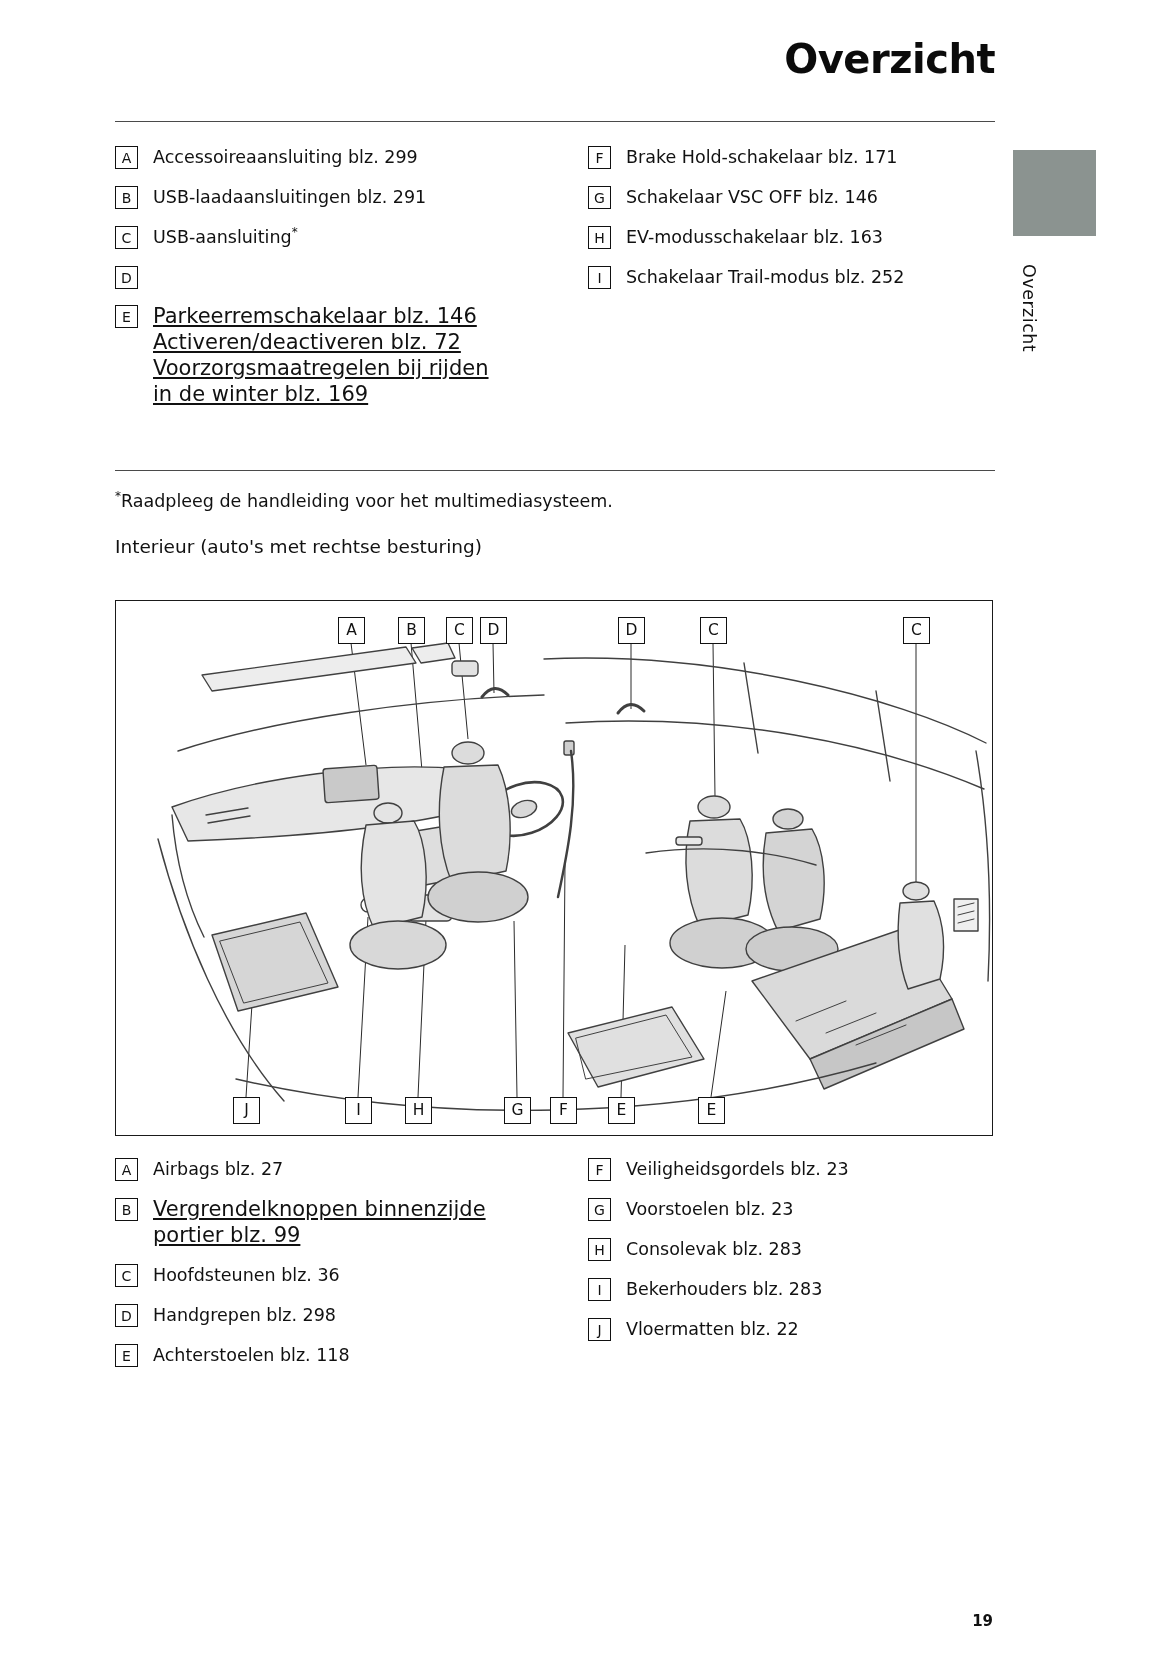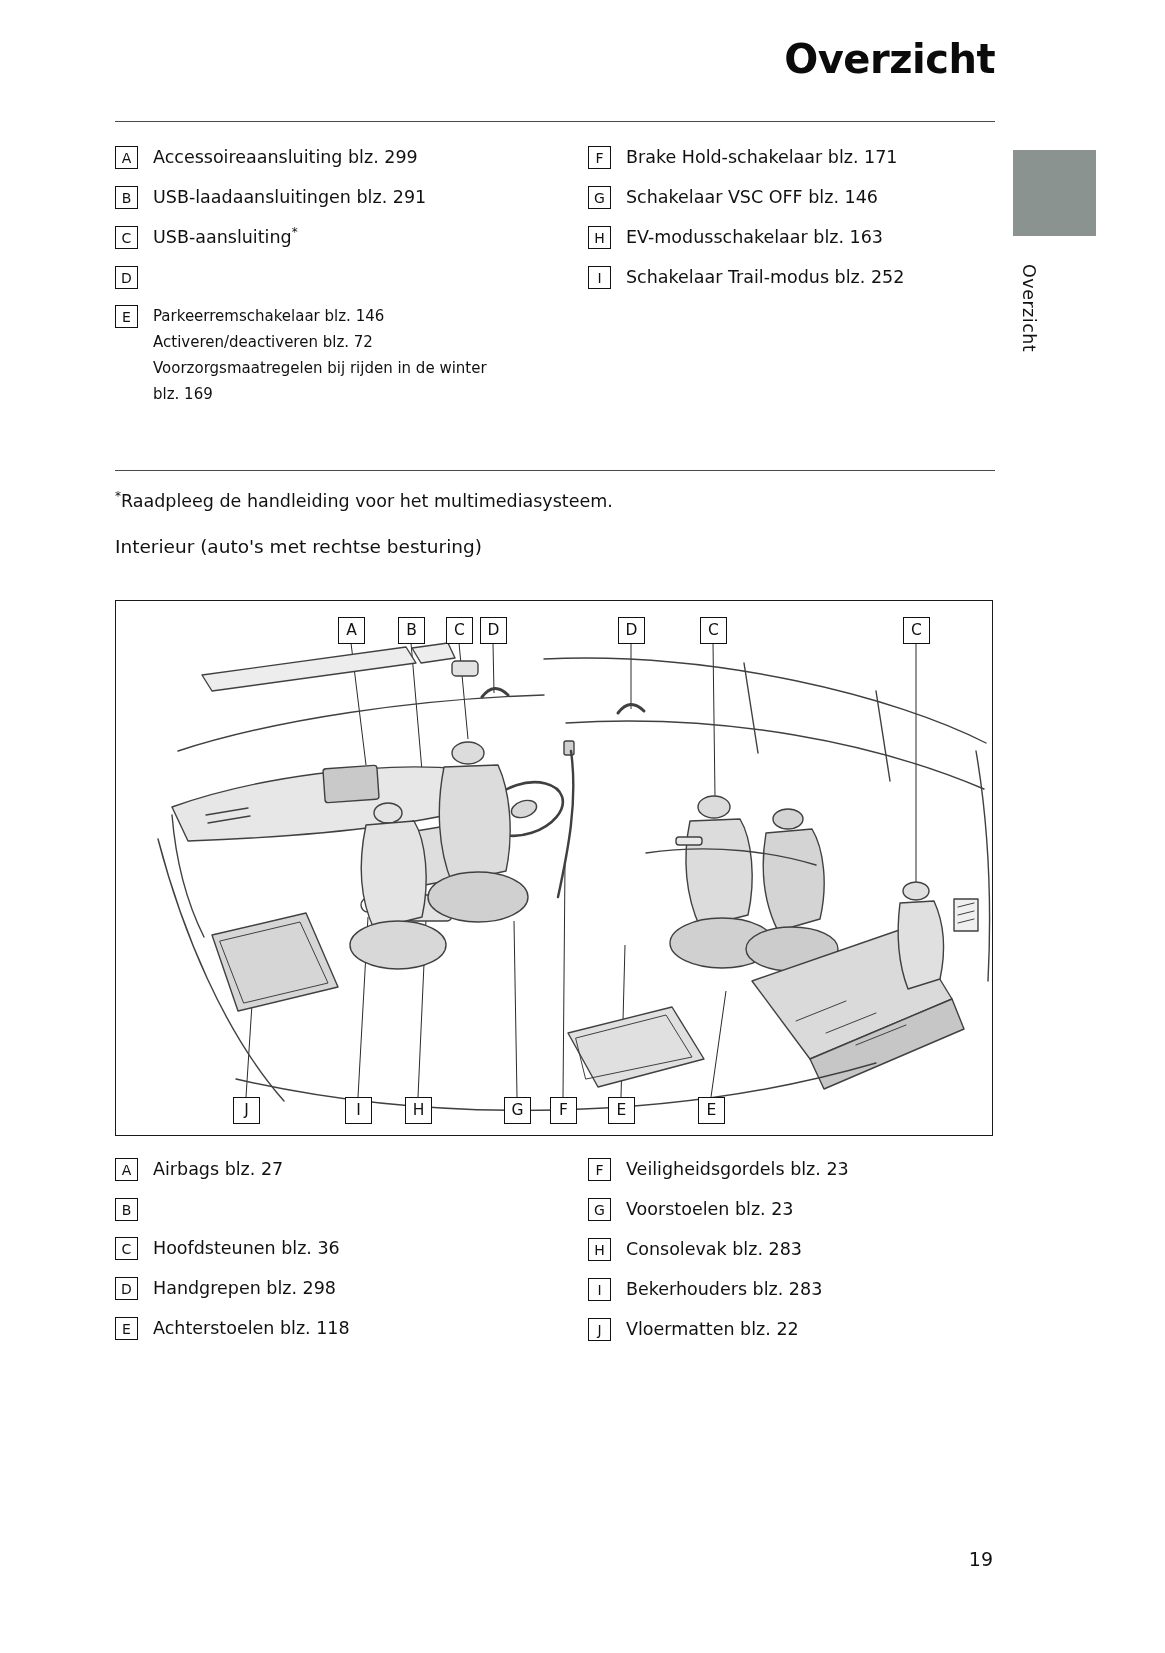--- a/index.html
+++ b/index.html
@@ -25,34 +25,34 @@
   .interior{top:1156px;}
   .col-left{flex:0 0 473px;width:473px;}
   .col-right{flex:1;}
   .ref-row{display:flex;align-items:flex-start;margin-bottom:14px;}
   .letterbox{
     flex:0 0 auto;width:21px;height:21px;border:1.5px solid #111;
     display:flex;align-items:center;justify-content:center;
     font-size:14px;line-height:1;margin-right:15px;margin-top:2px;background:#fff;
   }
   .ref-text{font-size:17.5px;line-height:26px;}
-  .ref-lines{font-size:15px;line-height:26px;max-width:352px;}
+  .ref-lines{font-size:21px;line-height:26px;max-width:352px;text-decoration:underline;}
   sup{font-size:12px;vertical-align:super;line-height:0;}
   .footnote{position:absolute;left:115px;top:491px;font-size:17.5px;}
   .section-heading{position:absolute;left:115px;top:536px;margin:0;font-size:18.5px;font-weight:normal;}
   .figure{
     position:absolute;left:115px;top:600px;width:876px;height:534px;
     border:1px solid #1a1a1a;background:#fff;
   }
   .figure svg{position:absolute;left:0;top:0;}
   .callout{
     position:absolute;width:25px;height:25px;border:1.5px solid #111;background:#fff;
     display:flex;align-items:center;justify-content:center;font-size:15.5px;line-height:1;
   }
-  .page-number{position:absolute;top:1548px;right:172px;font-size:19px;font-weight:normal;}
+  .page-number{position:absolute;top:1612px;right:172px;font-size:15px;font-weight:bold;}
 </style>
 </head>
 <body>
 
 <div class="page">
 
   <h1 class="title">Overzicht</h1>
   <hr class="rule rule1">
   <div class="side-tab"></div>
   <div class="side-label">Overzicht</div>
@@ -211,20 +211,24 @@
   </div>
 
   <div class="ref-block interior">
     <div class="col-left">
       <div class="ref-row">
         <span class="letterbox">A</span>
         <span class="ref-text">Airbags blz. 27</span>
       </div>
       <div class="ref-row">
         <span class="letterbox">B</span>
+        <div class="ref-lines">
+          <div>Vergrendelknoppen binnenzijde</div>
+          <div>portier blz. 99</div>
+        </div>
       </div>
       <div class="ref-row">
         <span class="letterbox">C</span>
         <span class="ref-text">Hoofdsteunen blz. 36</span>
       </div>
       <div class="ref-row">
         <span class="letterbox">D</span>
         <span class="ref-text">Handgrepen blz. 298</span>
       </div>
       <div class="ref-row">

